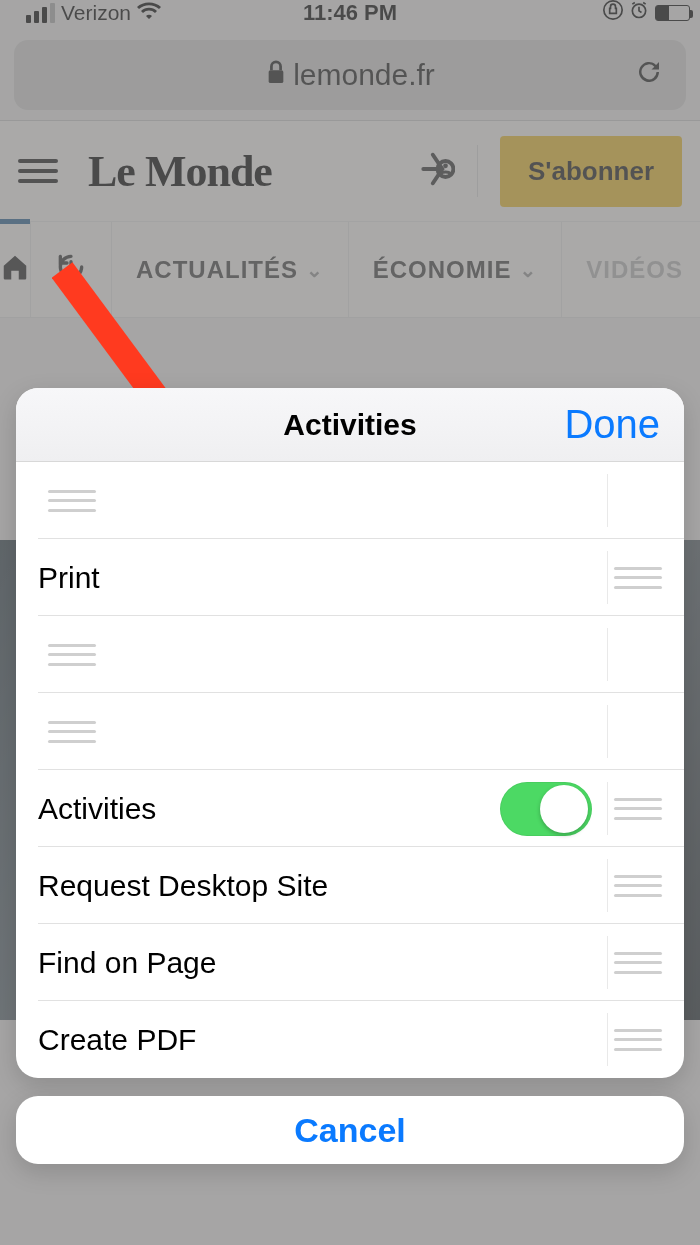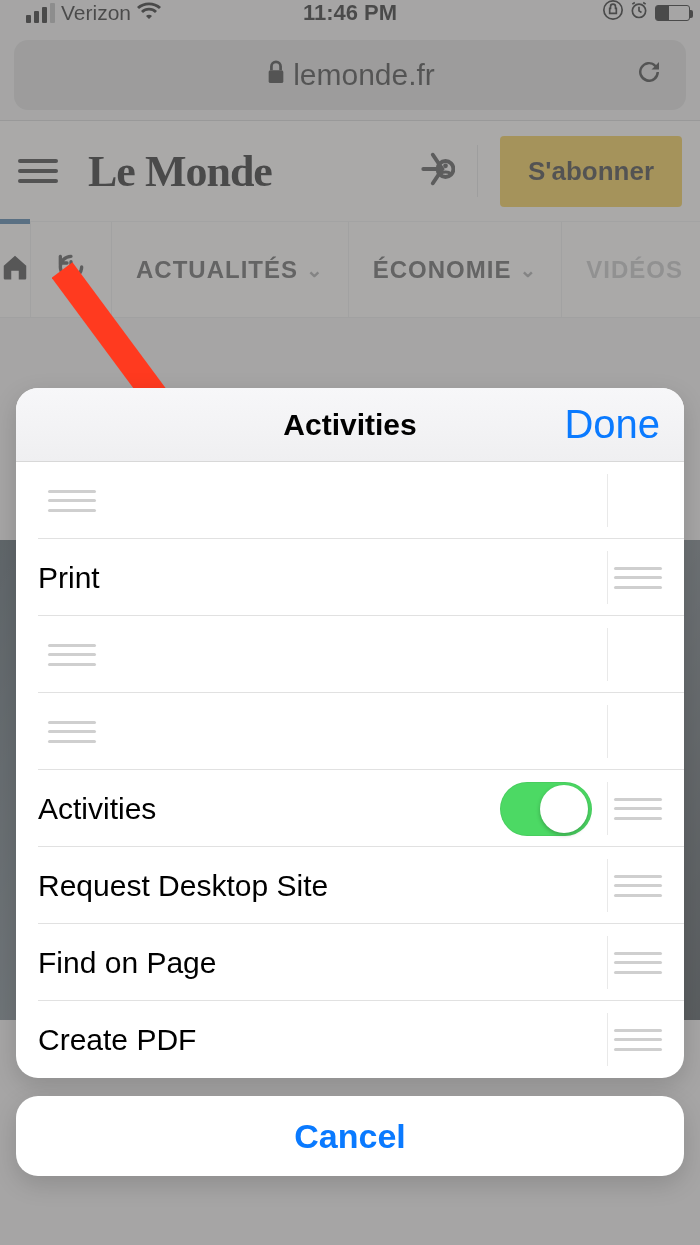--- a/index.html
+++ b/index.html
@@ -71,21 +71,21 @@
   .toggle .knob{ position:absolute; right:4px; top:3px; width:48px; height:48px; border-radius:50%; background:#fff; box-shadow:0 2px 4px rgba(0,0,0,0.25);}
   .rows .row:not(:first-child) .row-label{  }
   .rows .row:not(:first-child){ border-top:0; }
   .rows .row { }
   .rows .row + .row { }
   .rows .row:first-child{ }
   .inset-line{ position:absolute; left:22px; right:0; bottom:0; height:1px; background:#e1e1e1;}
   .row{ border-bottom:none;}
   .row:last-child .inset-line{ display:none;}
 
-  .cancel { margin-top:18px; background:#fff; border-radius:22px; height:80px; display:flex; align-items:center; justify-content:center; font-size:34px; font-weight:700; color:#0a7aff; box-shadow:0 8px 24px rgba(0,0,0,0.15);}
+  .cancel { margin-top:18px; background:#fff; border-radius:22px; height:68px; display:flex; align-items:center; justify-content:center; font-size:34px; font-weight:700; color:#0a7aff; box-shadow:0 8px 24px rgba(0,0,0,0.15);}
 </style>
 </head>
 <body>
 
 <div class="status-bar">
   <div class="status-left">
     <div class="sig-bars">
         <span></span>
         <span></span>
         <span></span>

